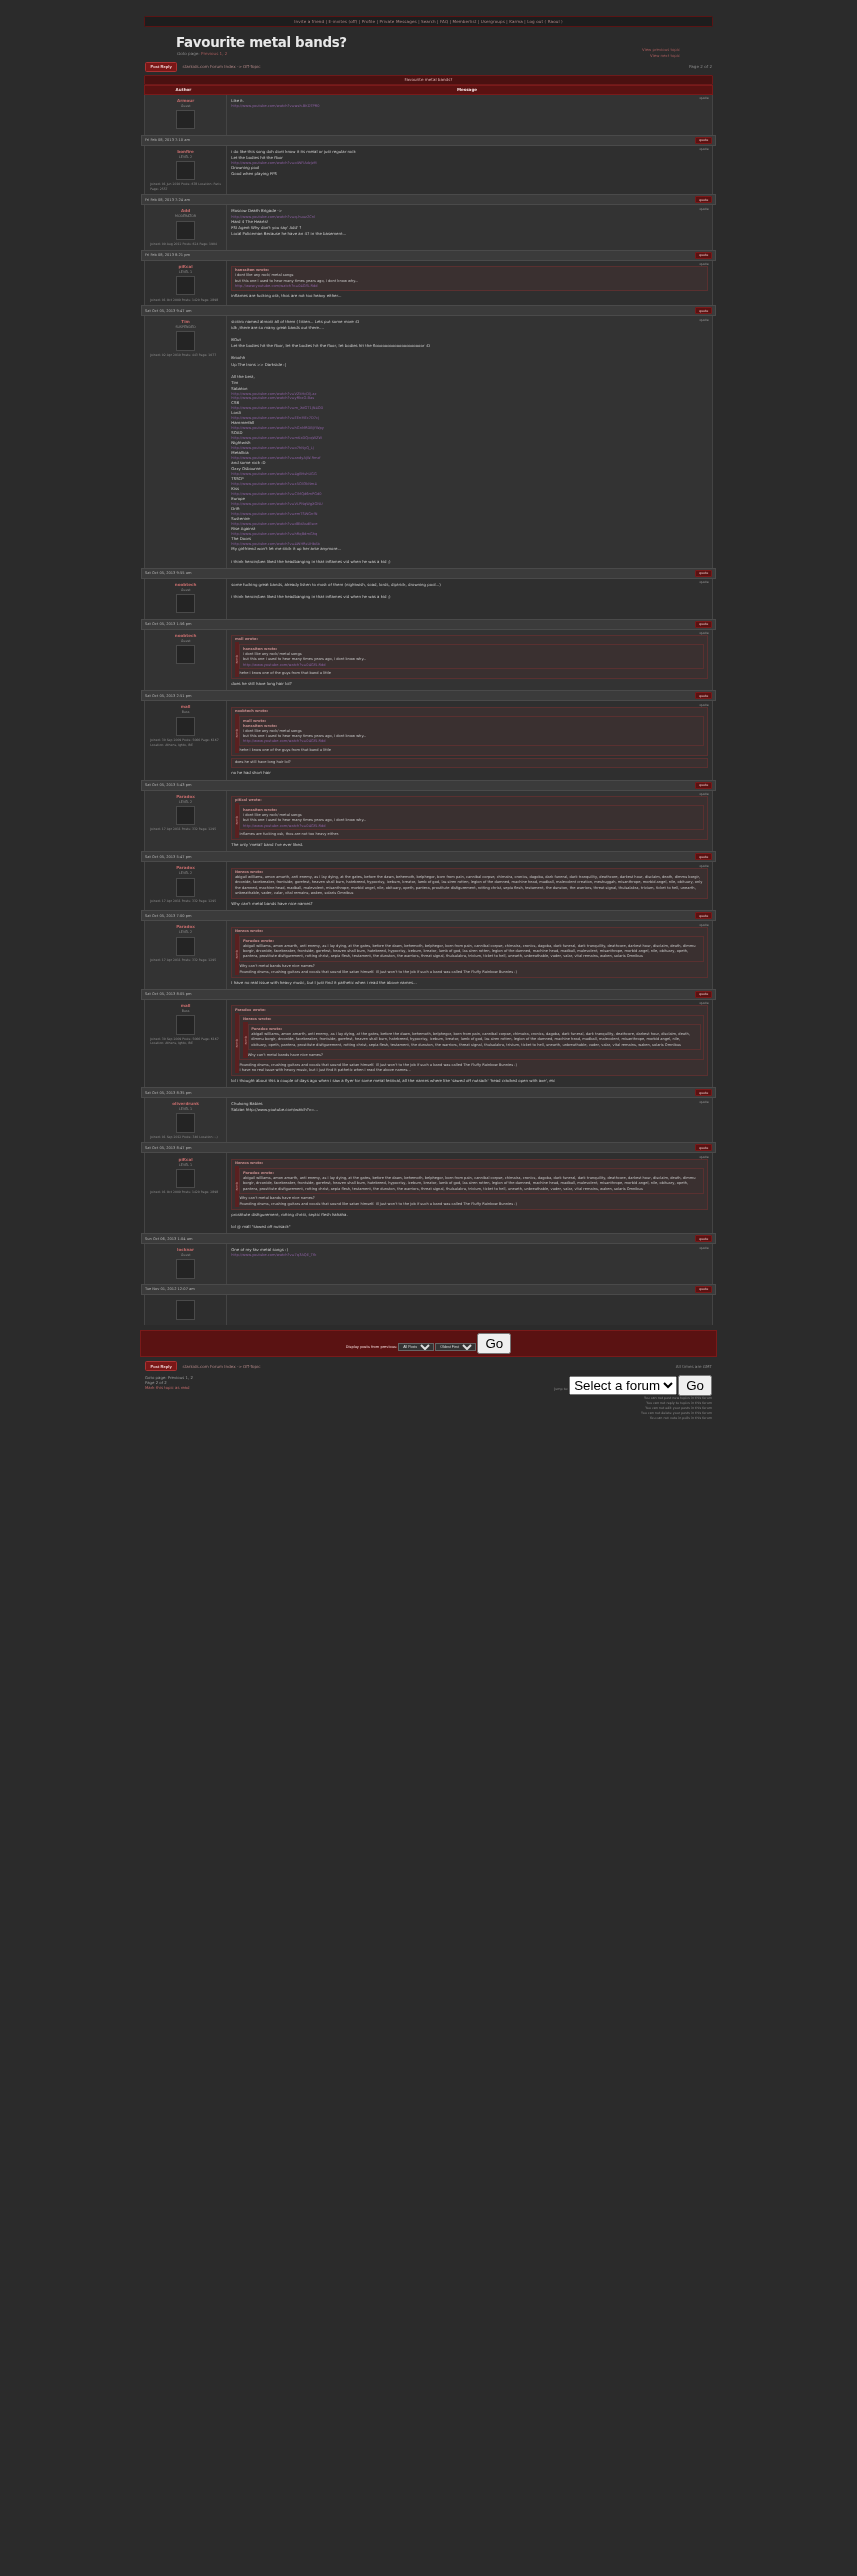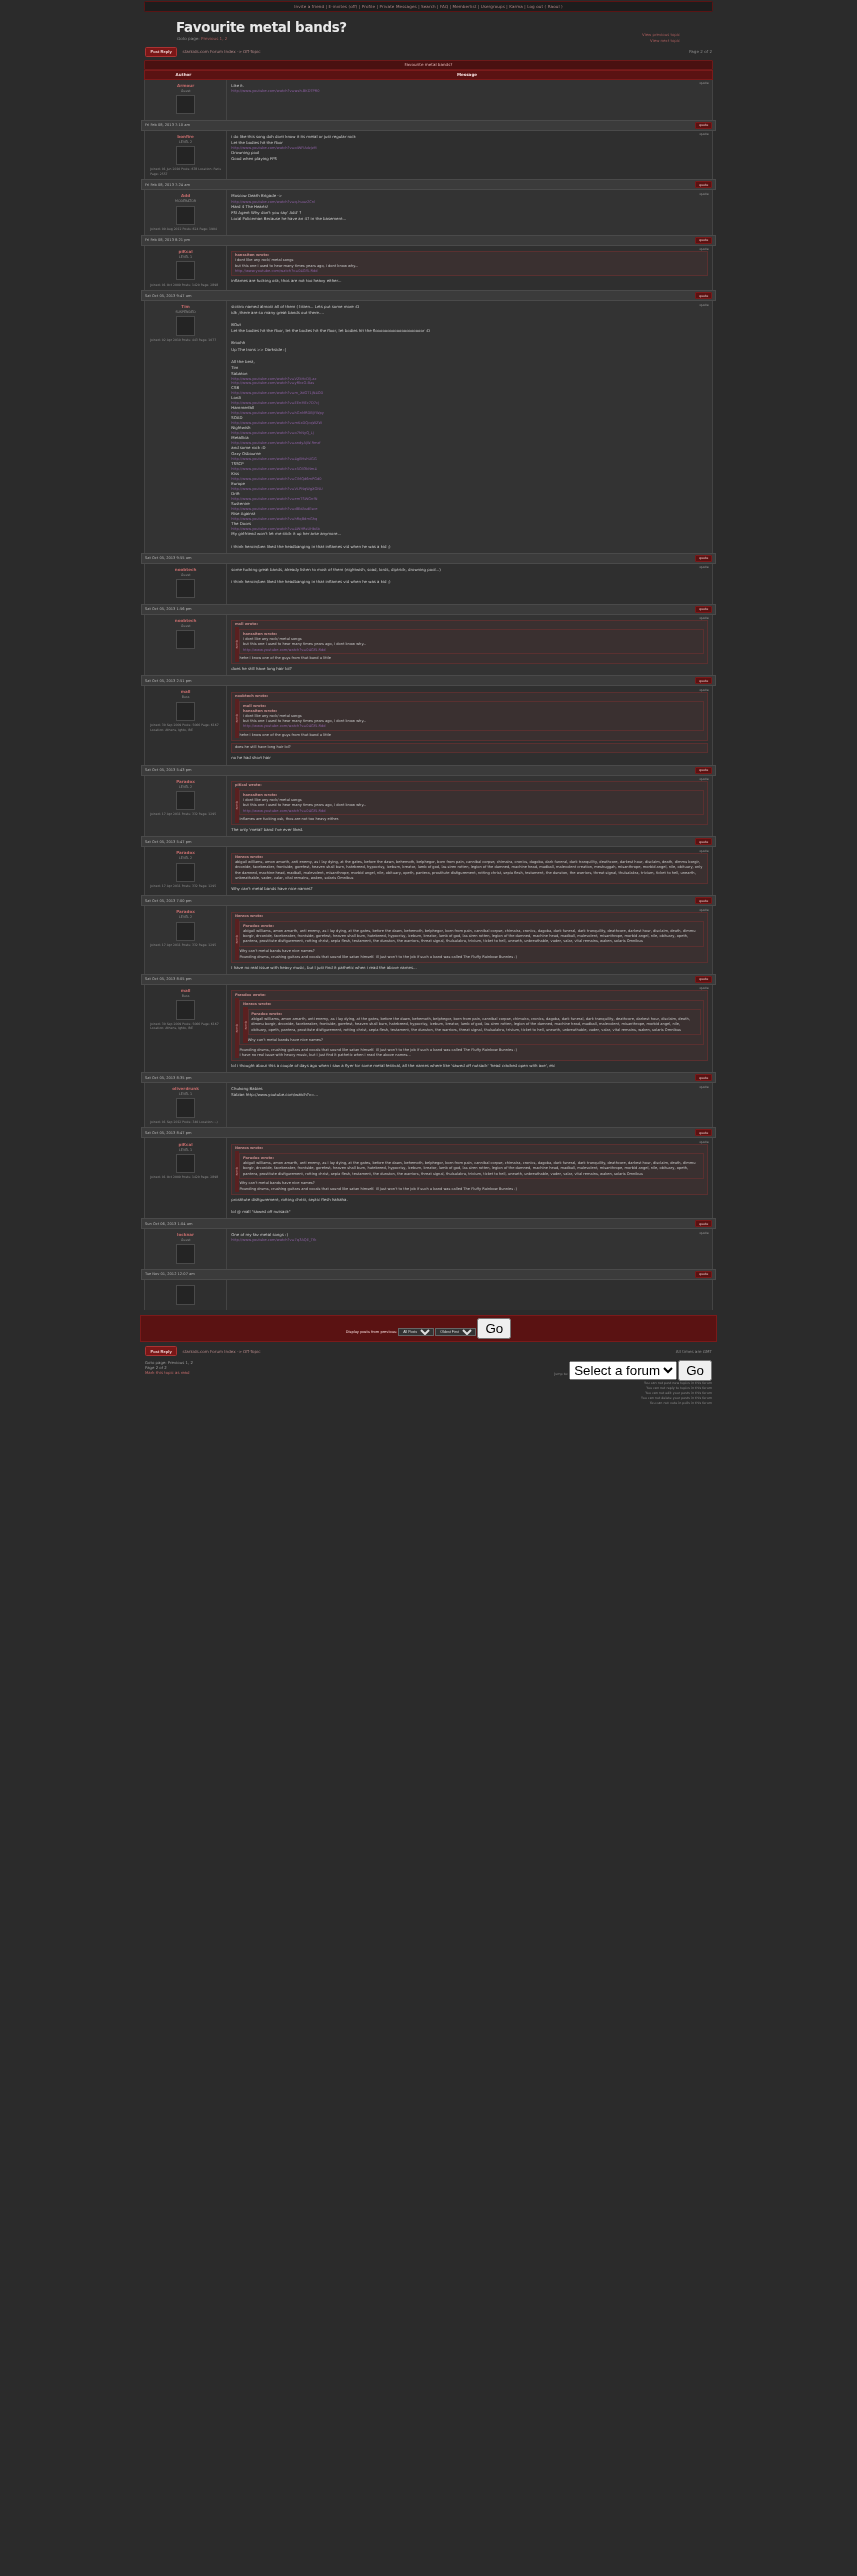--- a/index.html
+++ b/index.html
@@ -1,17 +1,17 @@
 <!DOCTYPE html>
 <html style="font-size:8.2px"><head>
 <meta charset="utf-8">
 <style>
   html,body{margin:0;padding:0;background:#2b2b2b;}
   body{font-family:"DejaVu Sans","Liberation Sans",sans-serif;font-size:4.6px;color:#c9c9c9;}
-  #page{width:742px;position:relative;background:#2b2b2b;margin:1px auto;}
+  #page{width:742px;position:relative;background:#2b2b2b;margin:16px auto;}
   .center-col{width:567px;margin:0 auto;}
   a{color:#c06a6a;text-decoration:none;}
   .topbar{width:567px;margin:0 auto;background:#1d1d1d;border:0.5px solid #5a1414;border-radius:1.5px;
     text-align:center;font-size:4.1px;color:#b08585;padding:2.1px 0;letter-spacing:0.1px;}
   .title{font-size:13.4px;color:#e8e8e8;font-weight:bold;margin:8.2px 0 1px 31px;letter-spacing:-0.3px;}
   .subtitle{font-size:4.1px;color:#8a8a8a;margin-left:32px;}
   .subtitle a{color:#a85c5c;}
   .topright{position:absolute;right:32px;top:11.3px;text-align:right;font-size:3.9px;color:#8a8a8a;line-height:1.5;}
   .topright a{color:#a85c5c;}
   .navrow{width:567px;margin:5.2px auto 0;display:flex;align-items:center;font-size:4.1px;color:#9a9a9a;}

